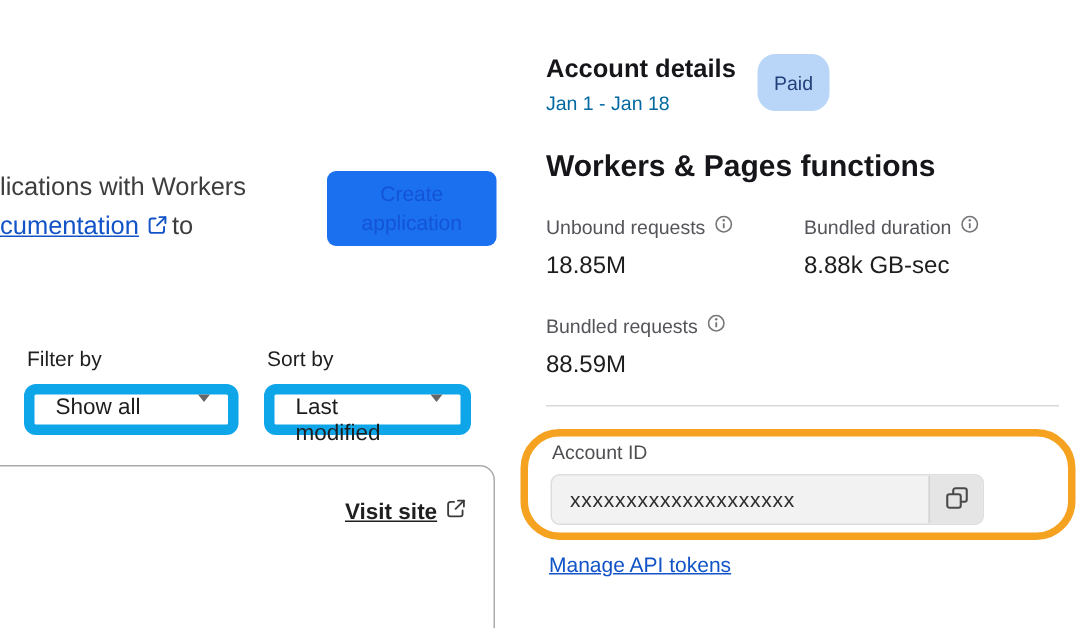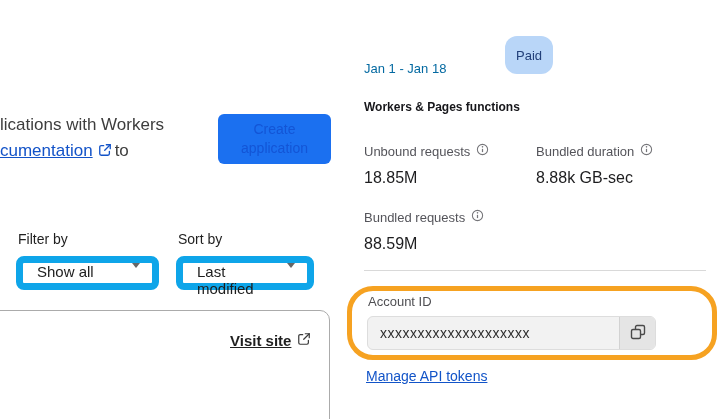--- a/index.html
+++ b/index.html
@@ -46,21 +46,21 @@
   .visit .visit-text { text-decoration:underline; }
 
   
   .acc-title { position:absolute; left:364px; top:36px; font-size:17px; font-weight:700; color:#16161a; }
   .badge {
     position:absolute; left:505px; top:36px; height:38px; padding:0 11px;
     background:#b9d6f8; color:#22407a; font-size:13px; border-radius:12px;
     display:inline-flex; align-items:center;
   }
   .date { position:absolute; left:364px; top:61px; font-size:13px; color:#0369a1; }
-  .sec-title { position:absolute; left:364px; top:100px; font-size:12px; font-weight:700; color:#16161a; }
+  .sec-title { position:absolute; left:364px; top:100px; font-size:20px; font-weight:700; color:#16161a; }
 
   .stat { position:absolute; }
   .stat-unbound  { left:364px; top:143px; }
   .stat-billable { left:536px; top:143px; }
   .stat-bundled  { left:364px; top:209px; }
   .stat-label { font-size:13px; color:#54545a; display:flex; align-items:center; gap:6px; }
   .stat-value { font-size:16px; color:#1d1d1f; margin-top:10px; }
 
   .divider { position:absolute; left:364px; top:270px; width:342px; height:1px; background:#d9d9d9; }
 
@@ -118,20 +118,21 @@
   <div class="card"></div>
   <a class="visit">
     <span class="visit-text">Visit site</span>
     <span><svg width="14" height="14" viewBox="0 0 16 16" fill="none" stroke="#3c3c3c" stroke-width="1.4" stroke-linecap="round" stroke-linejoin="round">
           <path d="M6.5 3H3.6A1.6 1.6 0 0 0 2 4.6v7.8A1.6 1.6 0 0 0 3.6 14h7.8a1.6 1.6 0 0 0 1.6-1.6V9.5"></path>
           <path d="M9.5 2H14v4.5"></path>
           <path d="M14 2 7.7 8.3"></path>
         </svg></span>
   </a>
 
+  <h1 class="acc-title">Account details</h1>
   <span class="badge">Paid</span>
   <div class="date">Jan 1 - Jan 18</div>
   <h2 class="sec-title">Workers &amp; Pages functions</h2>
 
   <div class="stat stat-unbound">
     <div class="stat-label">
       <span>Unbound requests</span>
       <span><svg width="13" height="13" viewBox="0 0 16 16">
             <circle cx="8" cy="8" r="6.3" fill="none" stroke="#76767a" stroke-width="1.3"></circle>
             <line x1="8" y1="7.2" x2="8" y2="11.2" stroke="#76767a" stroke-width="1.5"></line>

